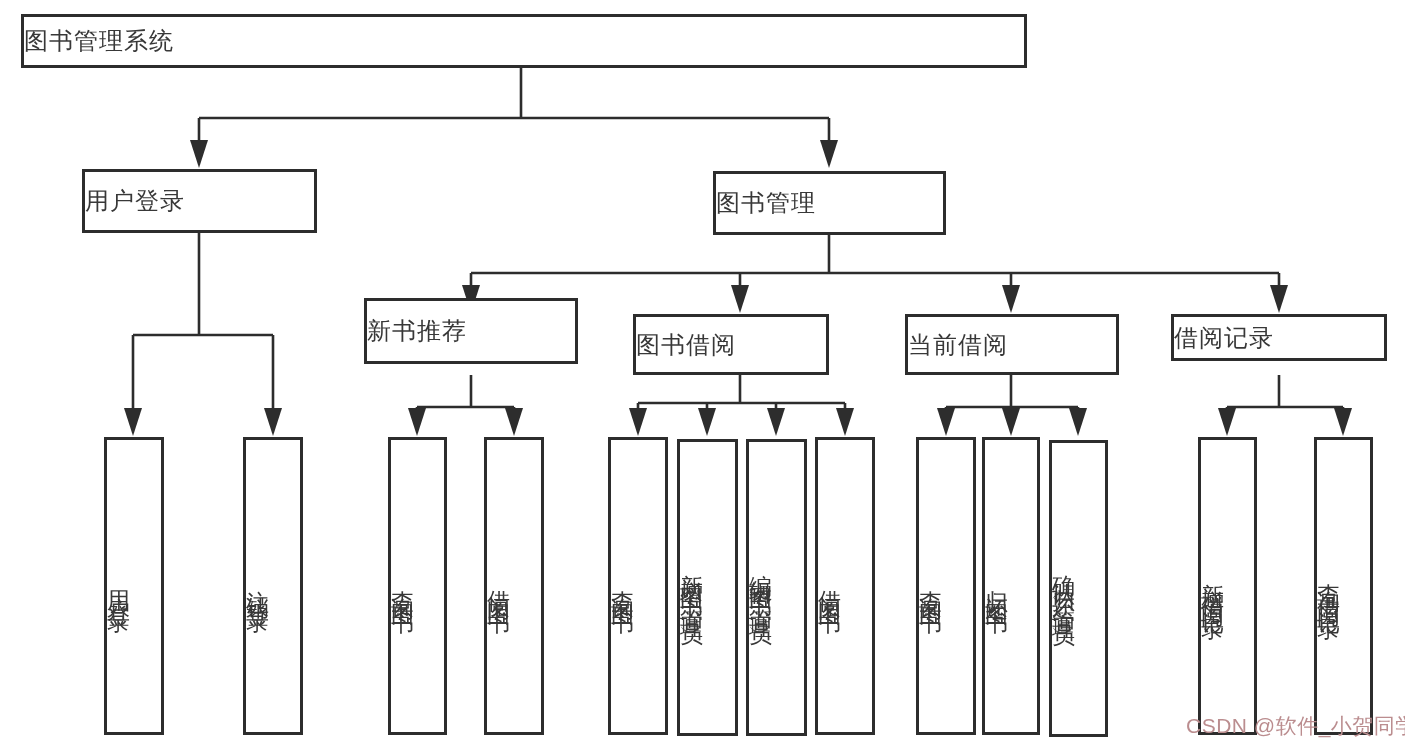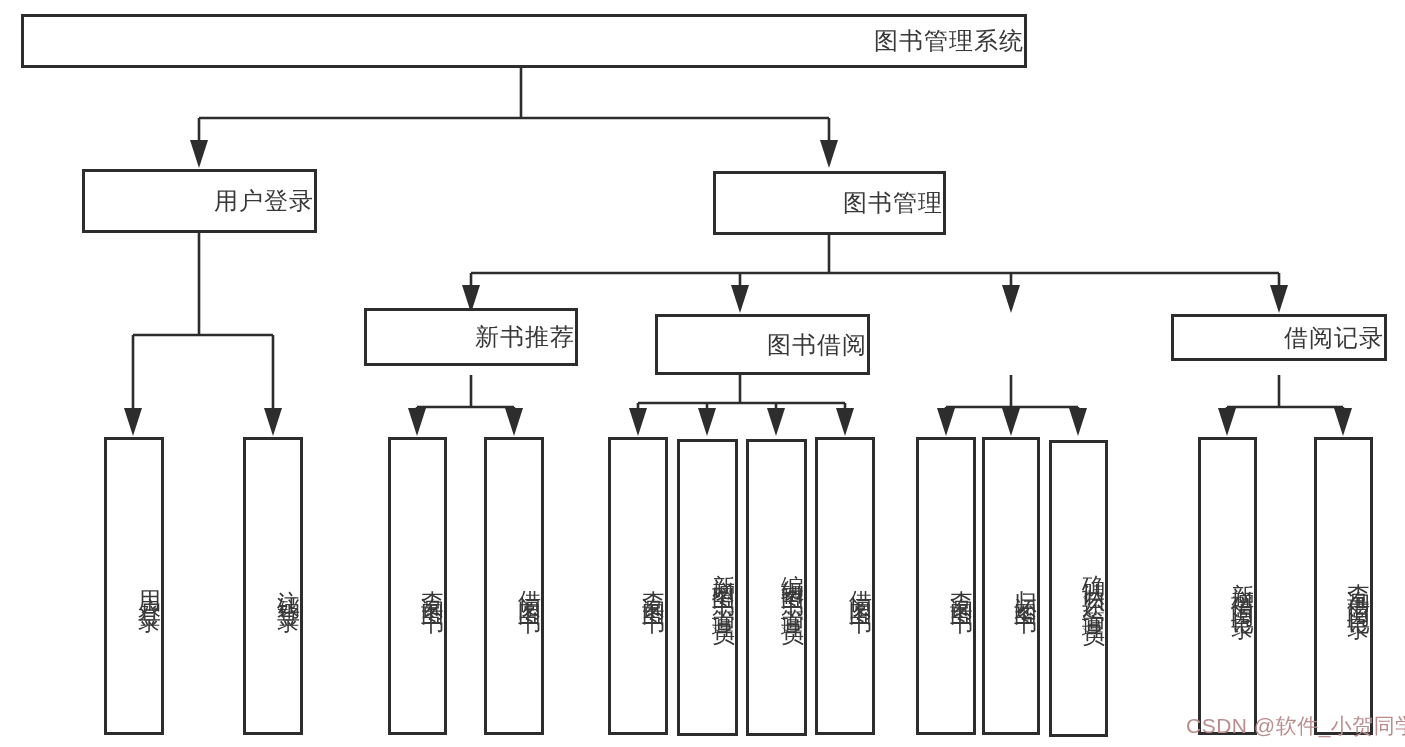--- a/index.html
+++ b/index.html
@@ -12,21 +12,21 @@
     color:#383838;
   }
   .connectors{position:absolute;left:0;top:0;pointer-events:none;}
   .node{
     position:absolute;
     box-sizing:border-box;
     border:3px solid #2d2d2d;
     background:#ffffff;
     display:flex;
     align-items:center;
-    justify-content:flex-end;
+    justify-content:flex-start;
     z-index:2;
   }
   .h-label{
     font-size:24px;
     letter-spacing:1px;
     white-space:nowrap;
     color:#383838;
   }
   .v-label{
     writing-mode:vertical-rl;
@@ -95,25 +95,28 @@
     <span class="h-label">图书管理系统</span>
   </div>
 
   <div class="node" style="left:82px;top:169px;width:235px;height:64px">
     <span class="h-label">用户登录</span>
   </div>
   <div class="node" style="left:713px;top:171px;width:233px;height:64px">
     <span class="h-label">图书管理</span>
   </div>
 
-  <div class="node" style="left:364px;top:308px;width:214px;height:58px">
+  <div class="node" style="left:364px;top:298px;width:214px;height:66px">
     <span class="h-label">新书推荐</span>
   </div>
-  <div class="node" style="left:655px;top:314px;width:215px;height:61px">
+  <div class="node" style="left:633px;top:314px;width:196px;height:61px">
     <span class="h-label">图书借阅</span>
+  </div>
+  <div class="node" style="left:905px;top:314px;width:214px;height:61px">
+    <span class="h-label">当前借阅</span>
   </div>
   <div class="node" style="left:1171px;top:314px;width:216px;height:47px">
     <span class="h-label">借阅记录</span>
   </div>
 
   <div class="node" style="left:104px;top:437px;width:60px;height:298px">
     <span class="v-label">用户登录</span>
   </div>
   <div class="node" style="left:243px;top:437px;width:60px;height:298px">
     <span class="v-label">注销登录</span>

